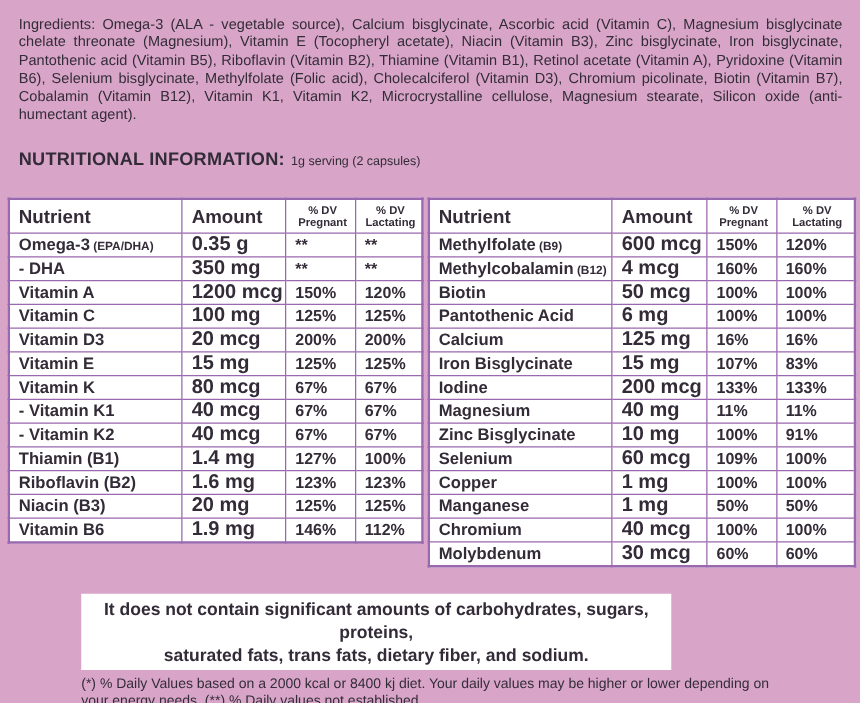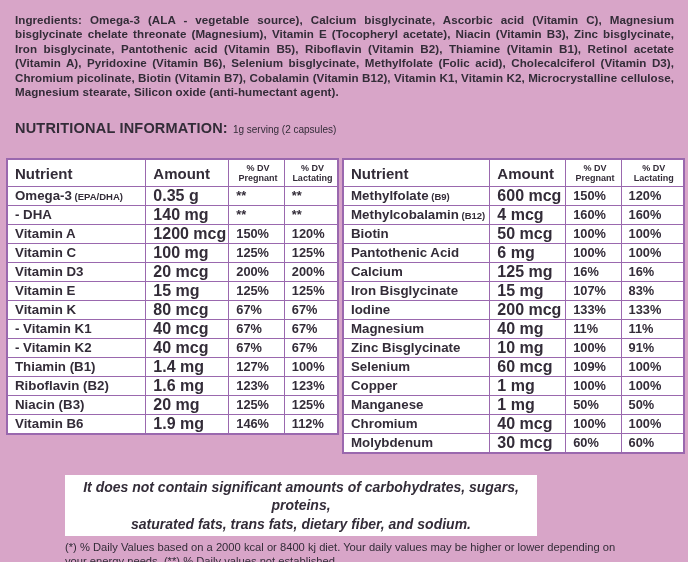--- a/index.html
+++ b/index.html
@@ -17,21 +17,21 @@
     font-family: "Liberation Sans", sans-serif;
     color: var(--text);
   }
   .page { width: 688px; min-height: 562px; }
 
   .ingredients {
     margin: 0;
     padding: 13px 14px 0 15px;
     font-size: 11.6px;
     line-height: 14.4px;
-    font-weight: 700;
+    font-weight: 400;
     text-align: justify;
     letter-spacing: 0.05px;
   }
 
   .heading {
     margin: 20px 0 0 15px;
     white-space: nowrap;
   }
   .h-title { font-weight: 700; font-size: 14.5px; letter-spacing: 0.2px; }
   .h-serving { font-weight: 500; font-size: 10px; margin-left: 5px; }
@@ -82,21 +82,20 @@
   .no-sig-box {
     margin: 21px 0 0 65px;
     width: 472px;
     min-height: 43px;
     background: var(--cell_bg);
     text-align: center;
     font-size: 14px;
     font-weight: 700;
     line-height: 18.5px;
     padding: 3px 4px;
-    font-style: italic;
   }
 
   .footnote {
     margin: 5px 0 0 65px;
     width: 556px;
     font-size: 11.2px;
     line-height: 13.5px;
     font-weight: 400;
     padding-bottom: 10px;
   }
@@ -137,21 +136,21 @@
       </thead>
       <tbody>
           <tr>
             <td class="c-nutrient">Omega-3<span class="suffix"> (EPA/DHA)</span></td>
             <td class="c-amount">0.35 g</td>
             <td class="c-dv">**</td>
             <td class="c-dv">**</td>
           </tr>
           <tr>
             <td class="c-nutrient">- DHA</td>
-            <td class="c-amount">140 mg</td>
+            <td class="c-amount">350 mg</td>
             <td class="c-dv">**</td>
             <td class="c-dv">**</td>
           </tr>
           <tr>
             <td class="c-nutrient">Vitamin A</td>
             <td class="c-amount">1200 mcg</td>
             <td class="c-dv">150%</td>
             <td class="c-dv">120%</td>
           </tr>
           <tr>

